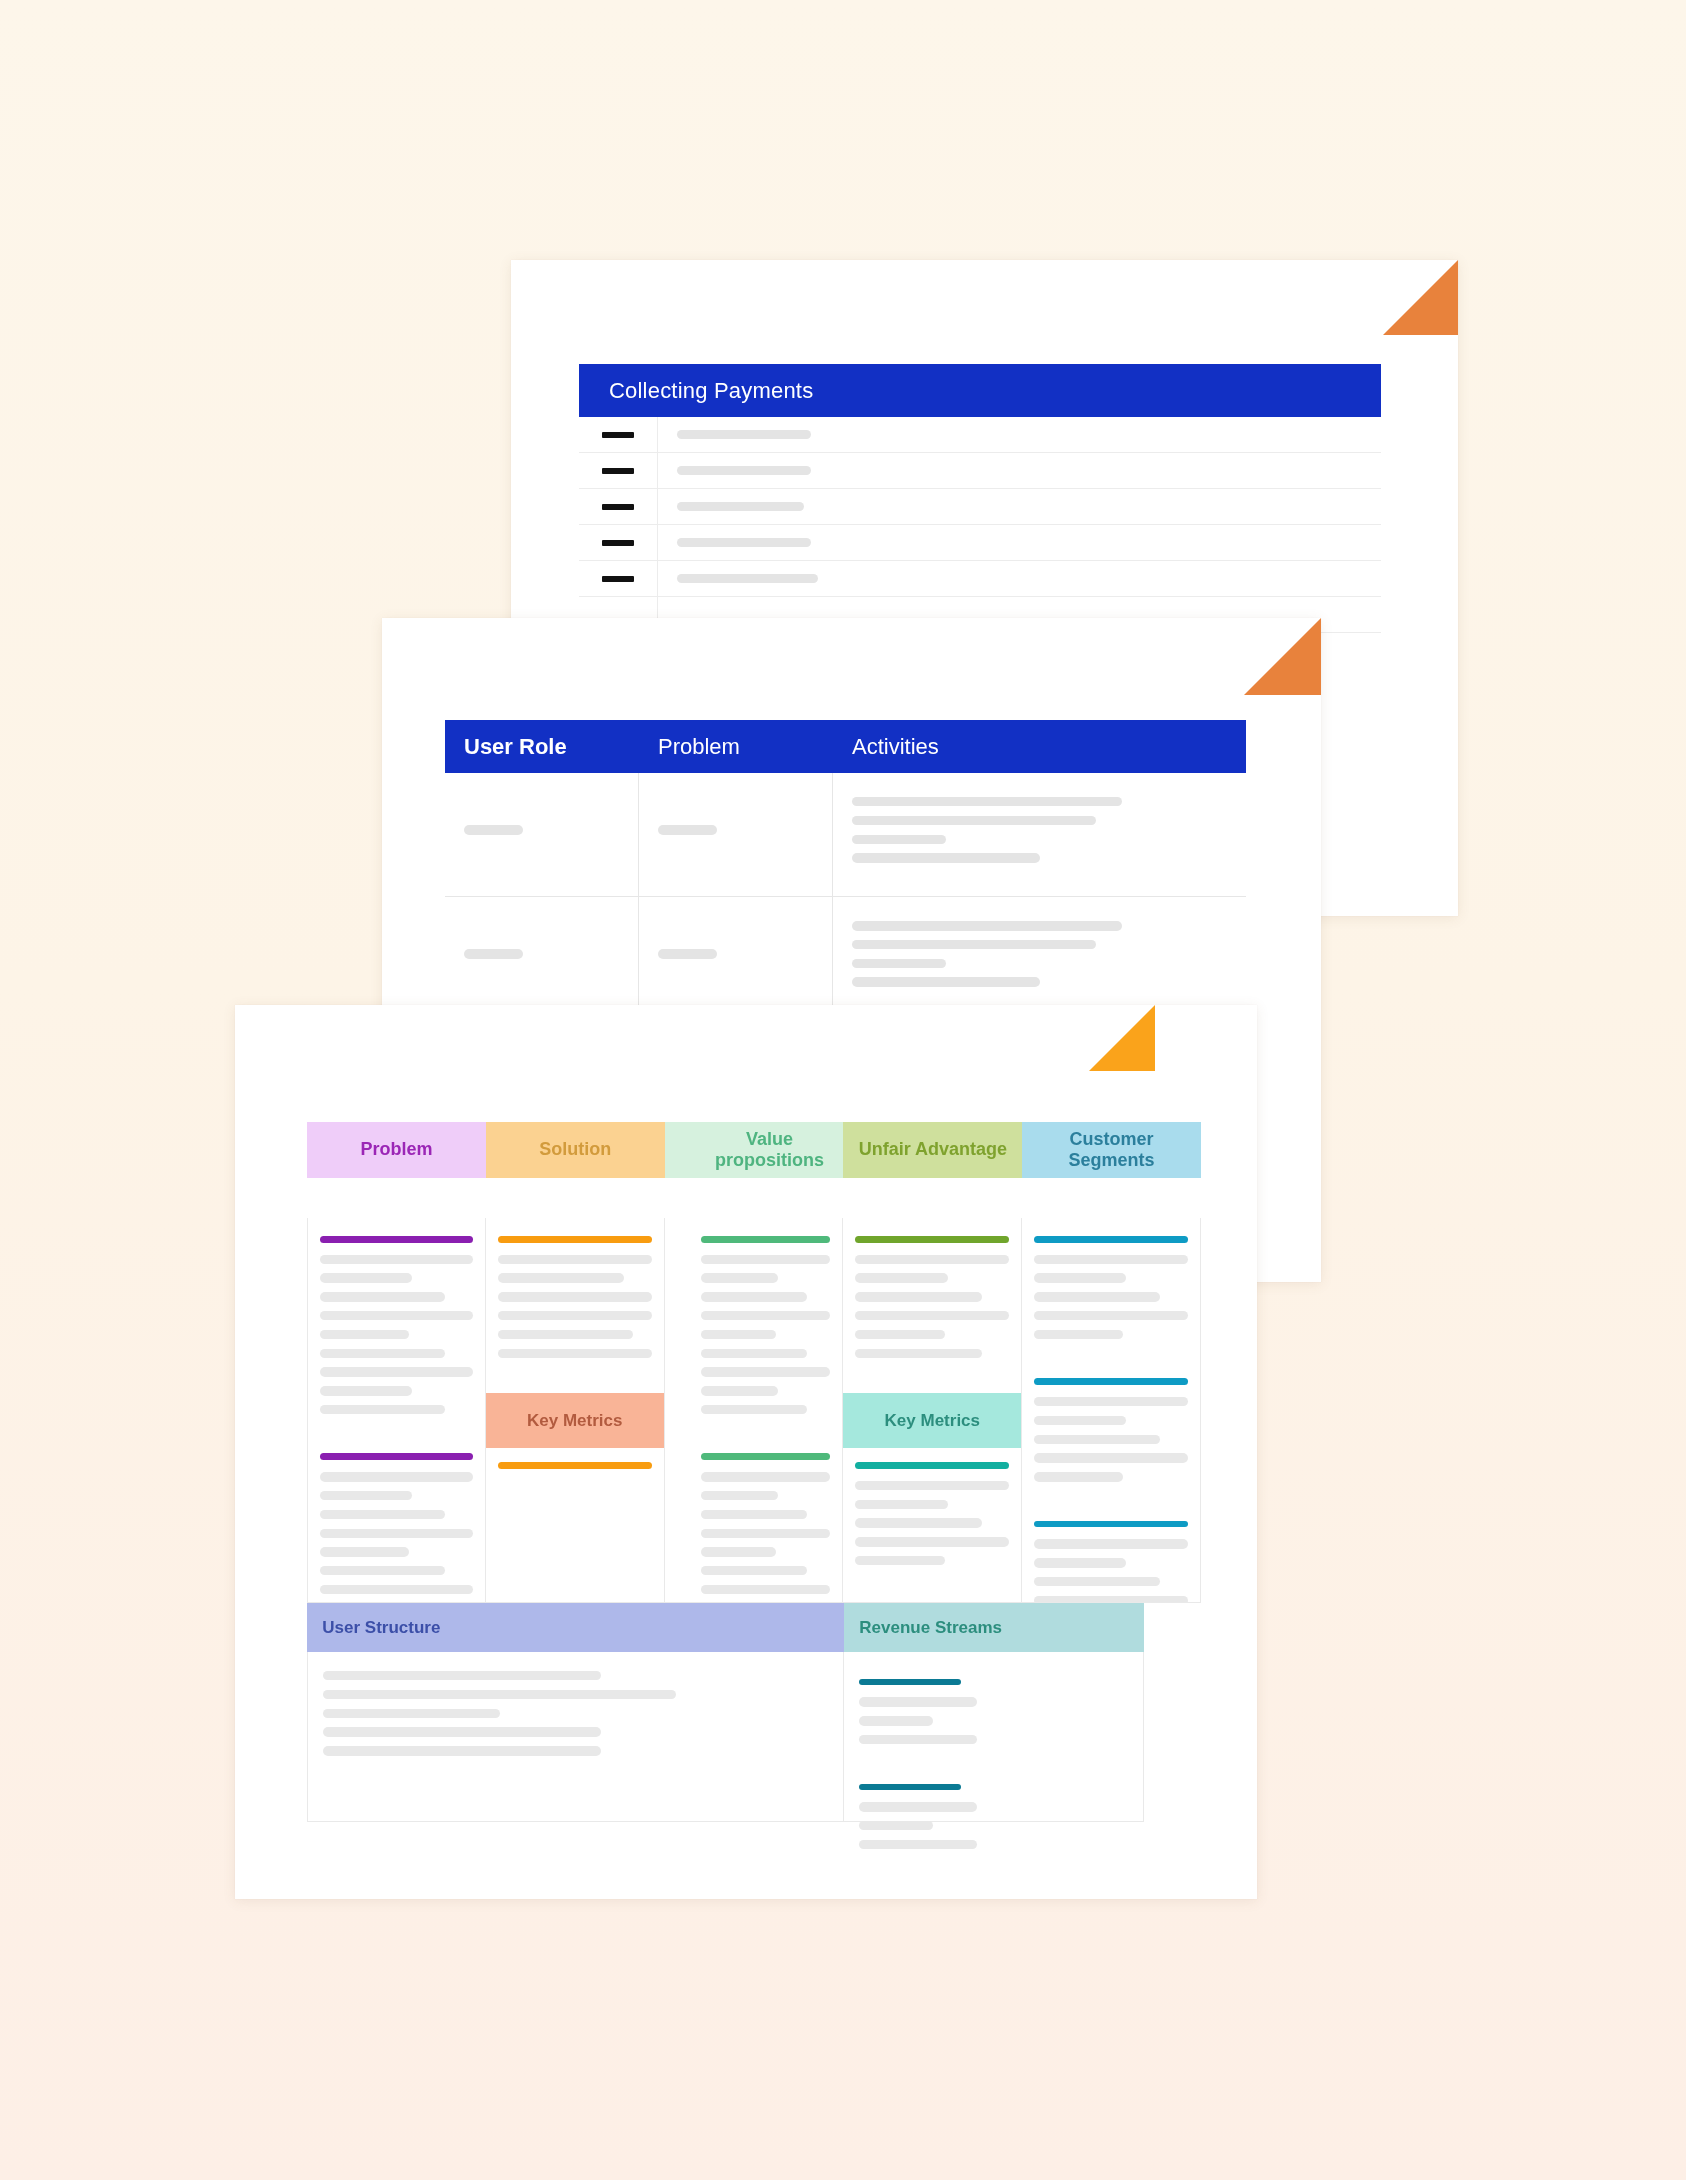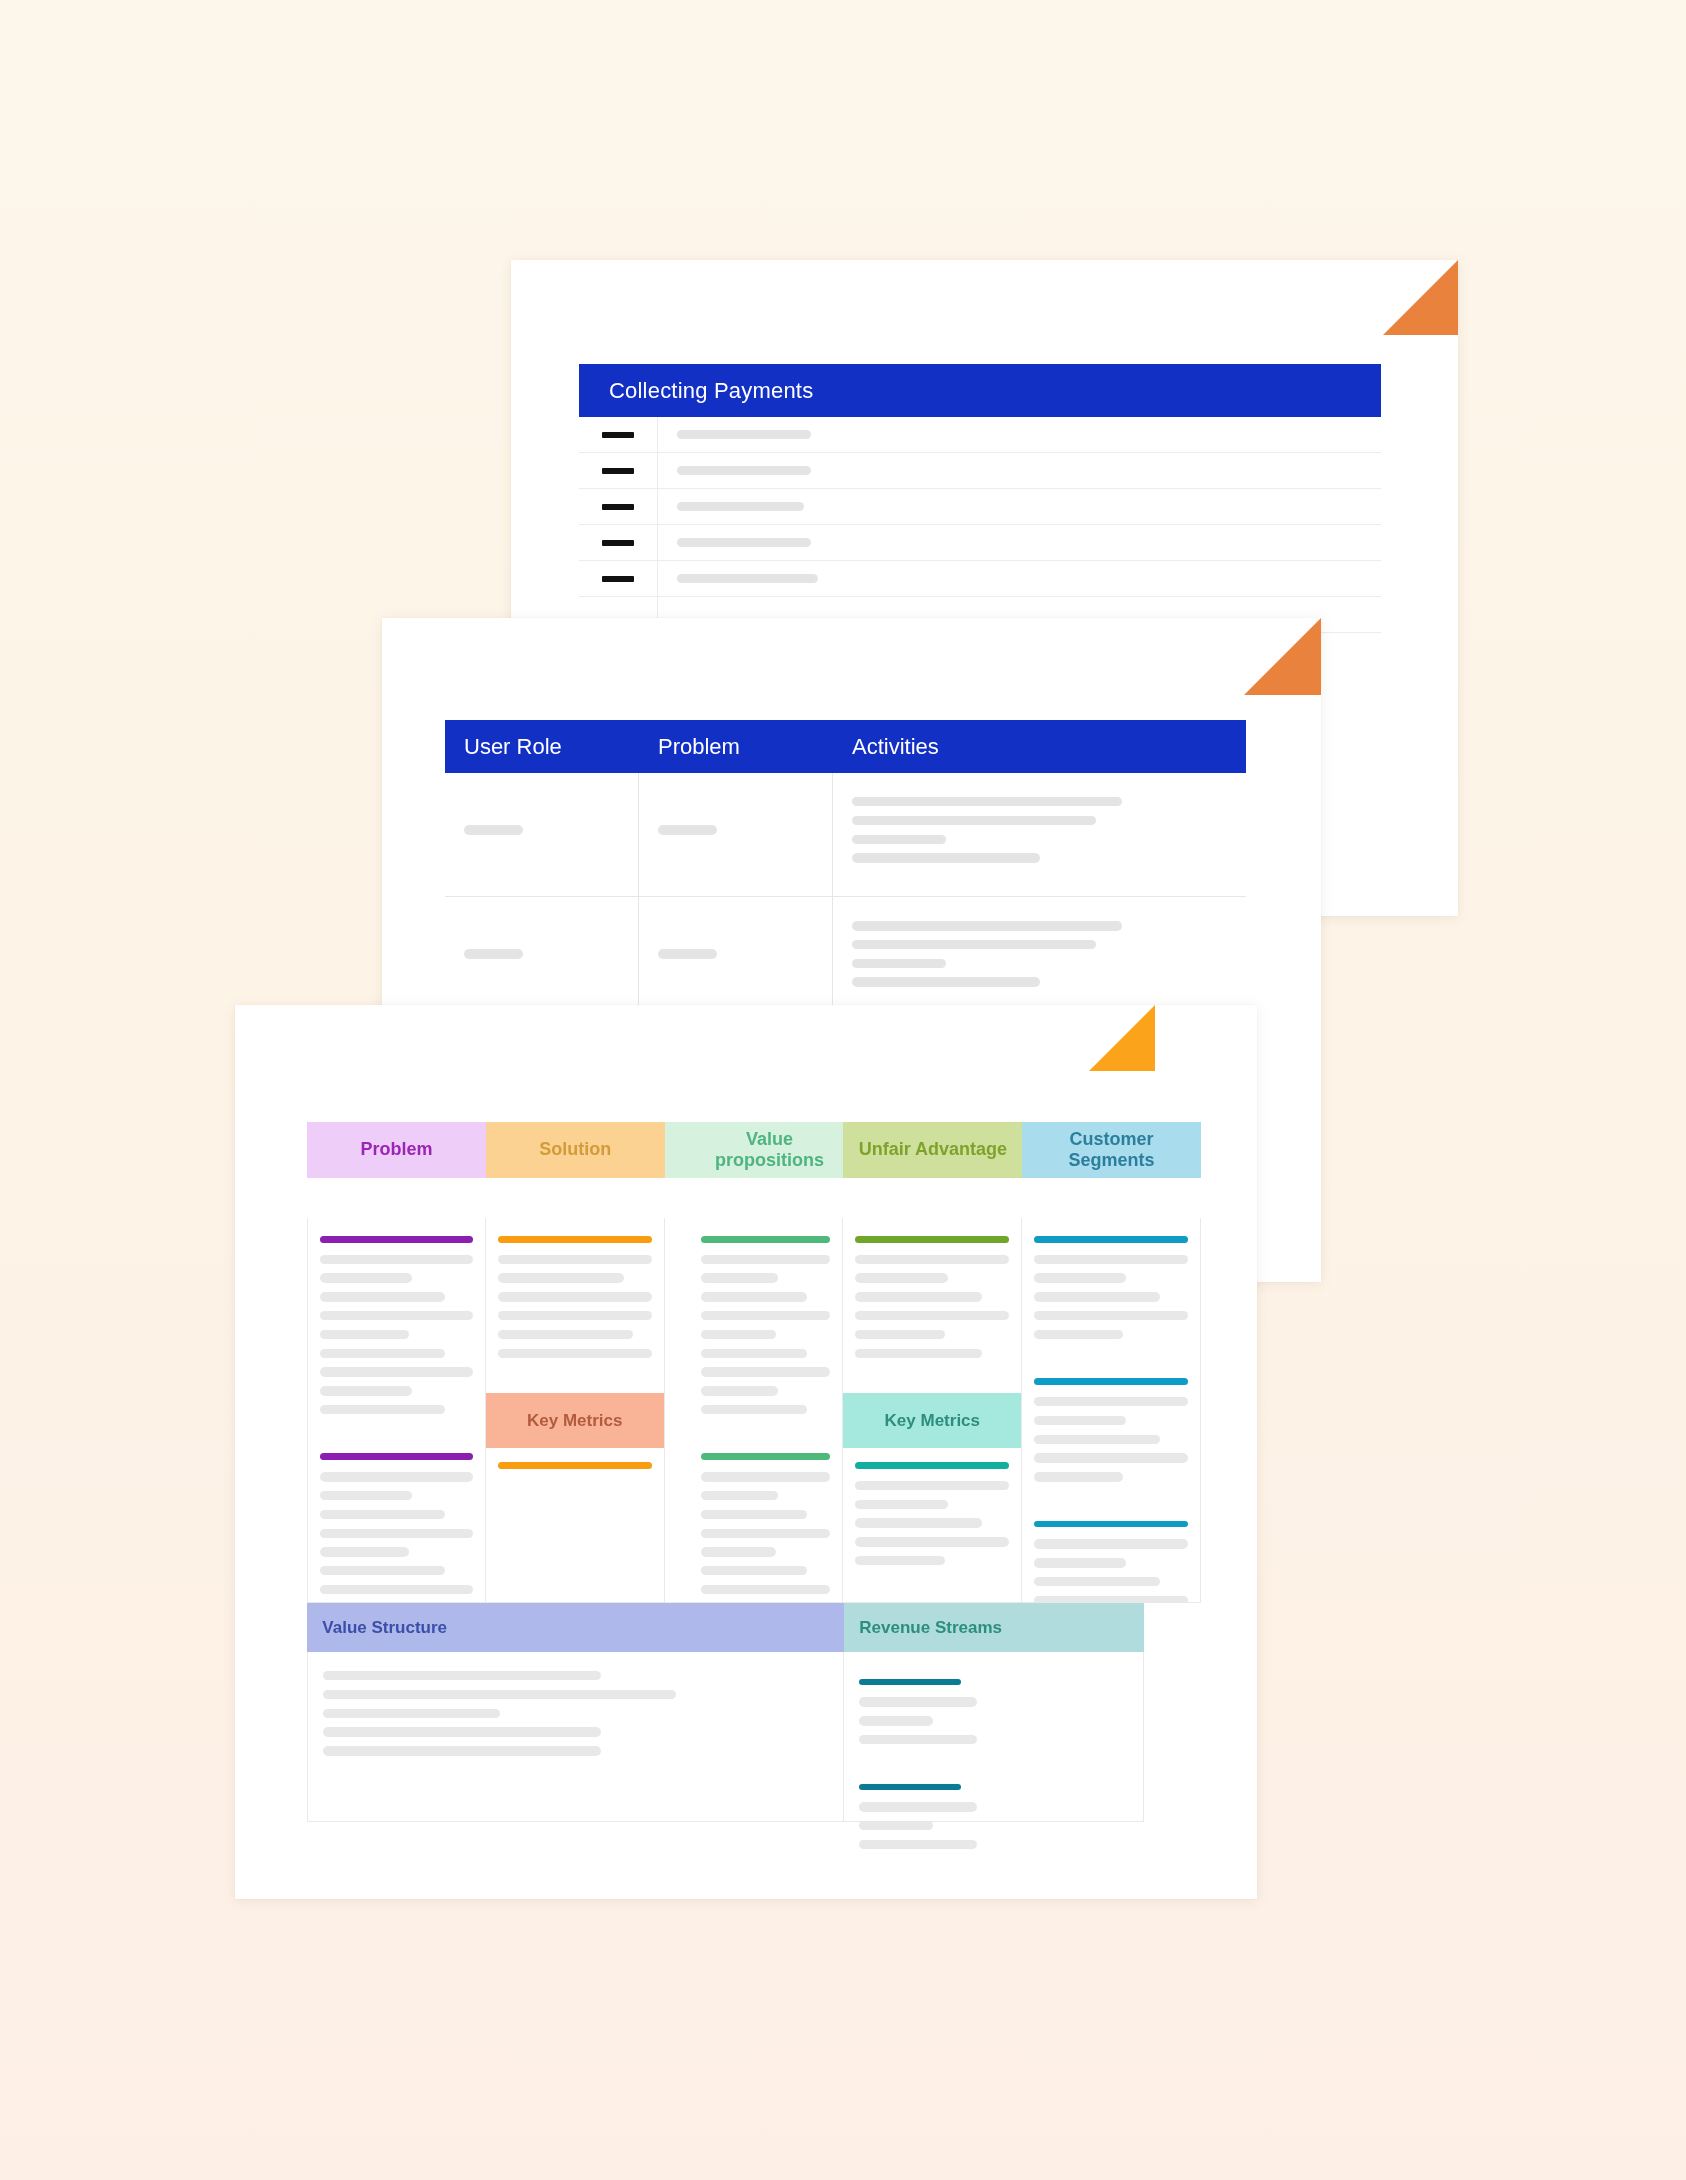--- a/index.html
+++ b/index.html
@@ -74,21 +74,21 @@
     background: #1230C4;
     display: flex;
     height: 53px;
   }
   .roles-head div {
     color: #fff;
     font-size: 22px;
     display: flex; align-items: center;
     padding-left: 19px;
   }
-  .rc1 { width: 194px; }
+  .rc1 { width: 194px; font-weight: bold; }
   .rc2 { width: 194px; }
   .rc3 { flex: 1; }
   .roles-row { display: flex; border-bottom: 0.9px solid #E6E6E6; }
   .roles-row > div {
     padding: 24px 19px;
     border-right: 0.9px solid #E6E6E6;
     min-height: 95px;
     display: flex; flex-direction: column; justify-content: center;
   }
   .roles-row > div:last-child { border-right: none; }
@@ -380,21 +380,21 @@
             <div class="lineitem" style="width: 58%;"></div>
             <div class="spacer"></div>
             <div class="accent" style="background: rgb(14, 155, 196); width: 100%;"></div>
             <div class="lineitem" style="width: 100%;"></div>
             <div class="lineitem" style="width: 60%;"></div>
             <div class="lineitem" style="width: 82%;"></div>
             <div class="lineitem" style="width: 100%;"></div>
           </div>
         </div>
       <div class="cv-bottom-head" id="cv-bottom-heads">
-          <div class="bh-cost" style="background: rgb(174, 184, 234); color: rgb(60, 79, 168);">Value Structure</div>
+          <div class="bh-cost" style="background: rgb(174, 184, 234); color: rgb(60, 79, 168);">User Structure</div>
           <div class="bh-rev" style="background: rgb(176, 220, 222); color: rgb(44, 142, 126);">Revenue Streams</div>
         </div>
       <div class="cv-bottom-body" id="cv-bottom-bodies">
           <div class="bh-cost">
             <div class="lineitem" style="width: 55%;"></div>
             <div class="lineitem" style="width: 70%;"></div>
             <div class="lineitem" style="width: 35%;"></div>
             <div class="lineitem" style="width: 55%;"></div>
             <div class="lineitem" style="width: 55%;"></div>
           </div>

